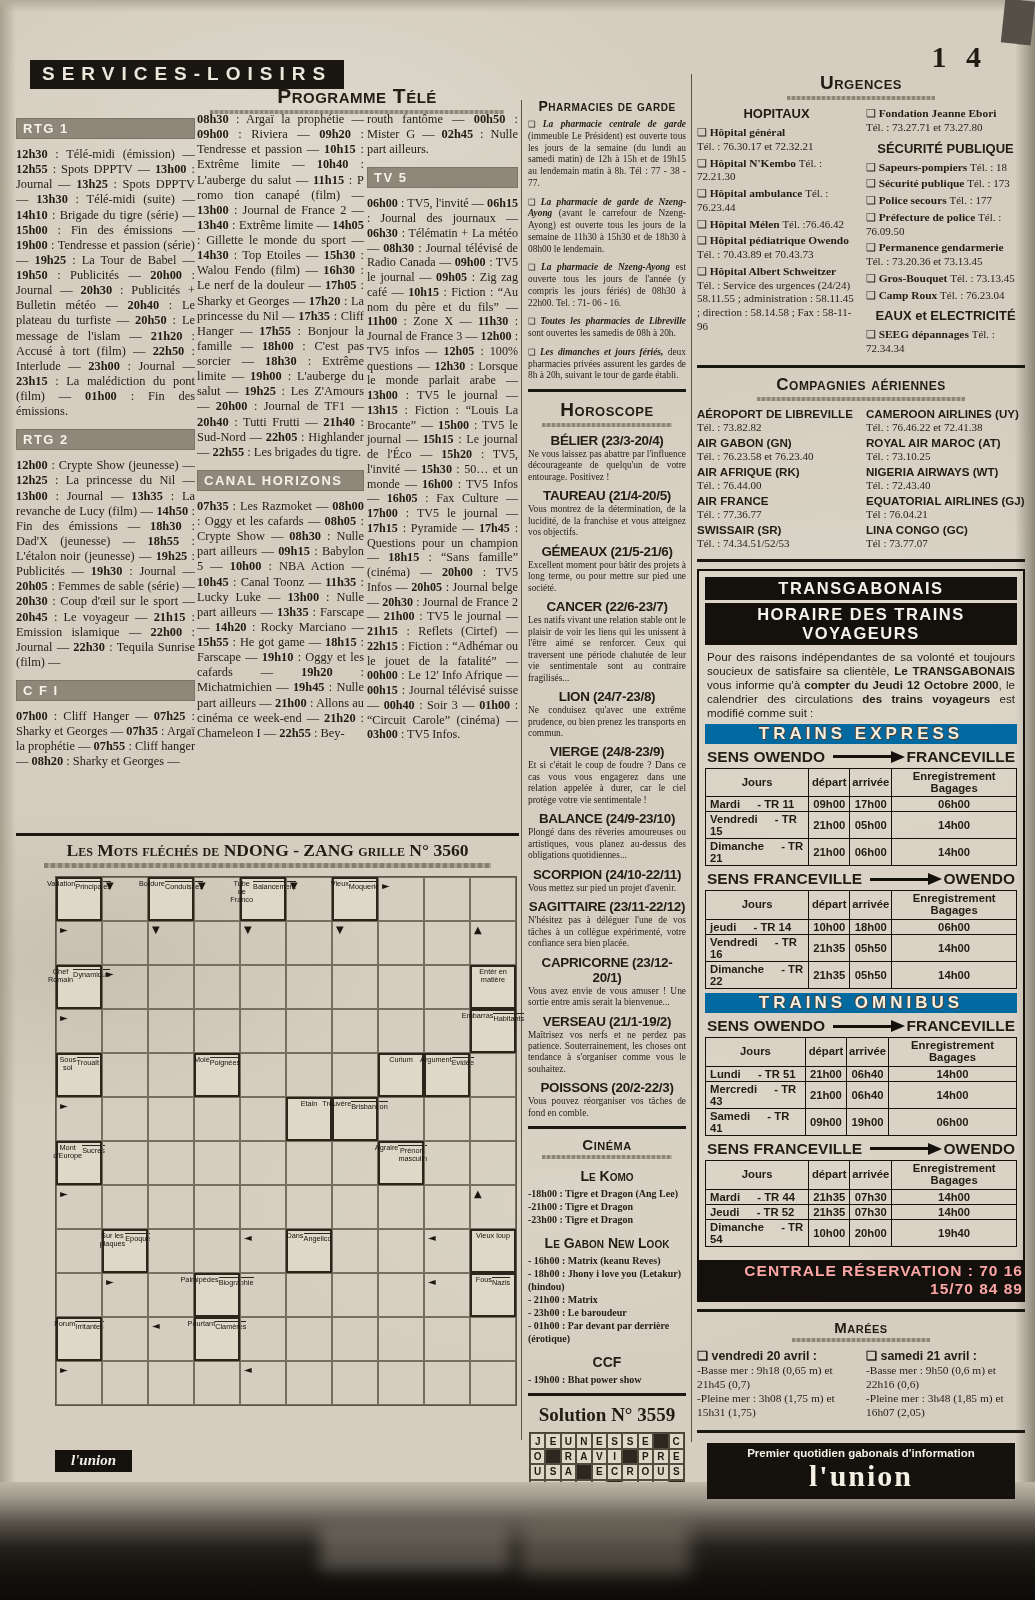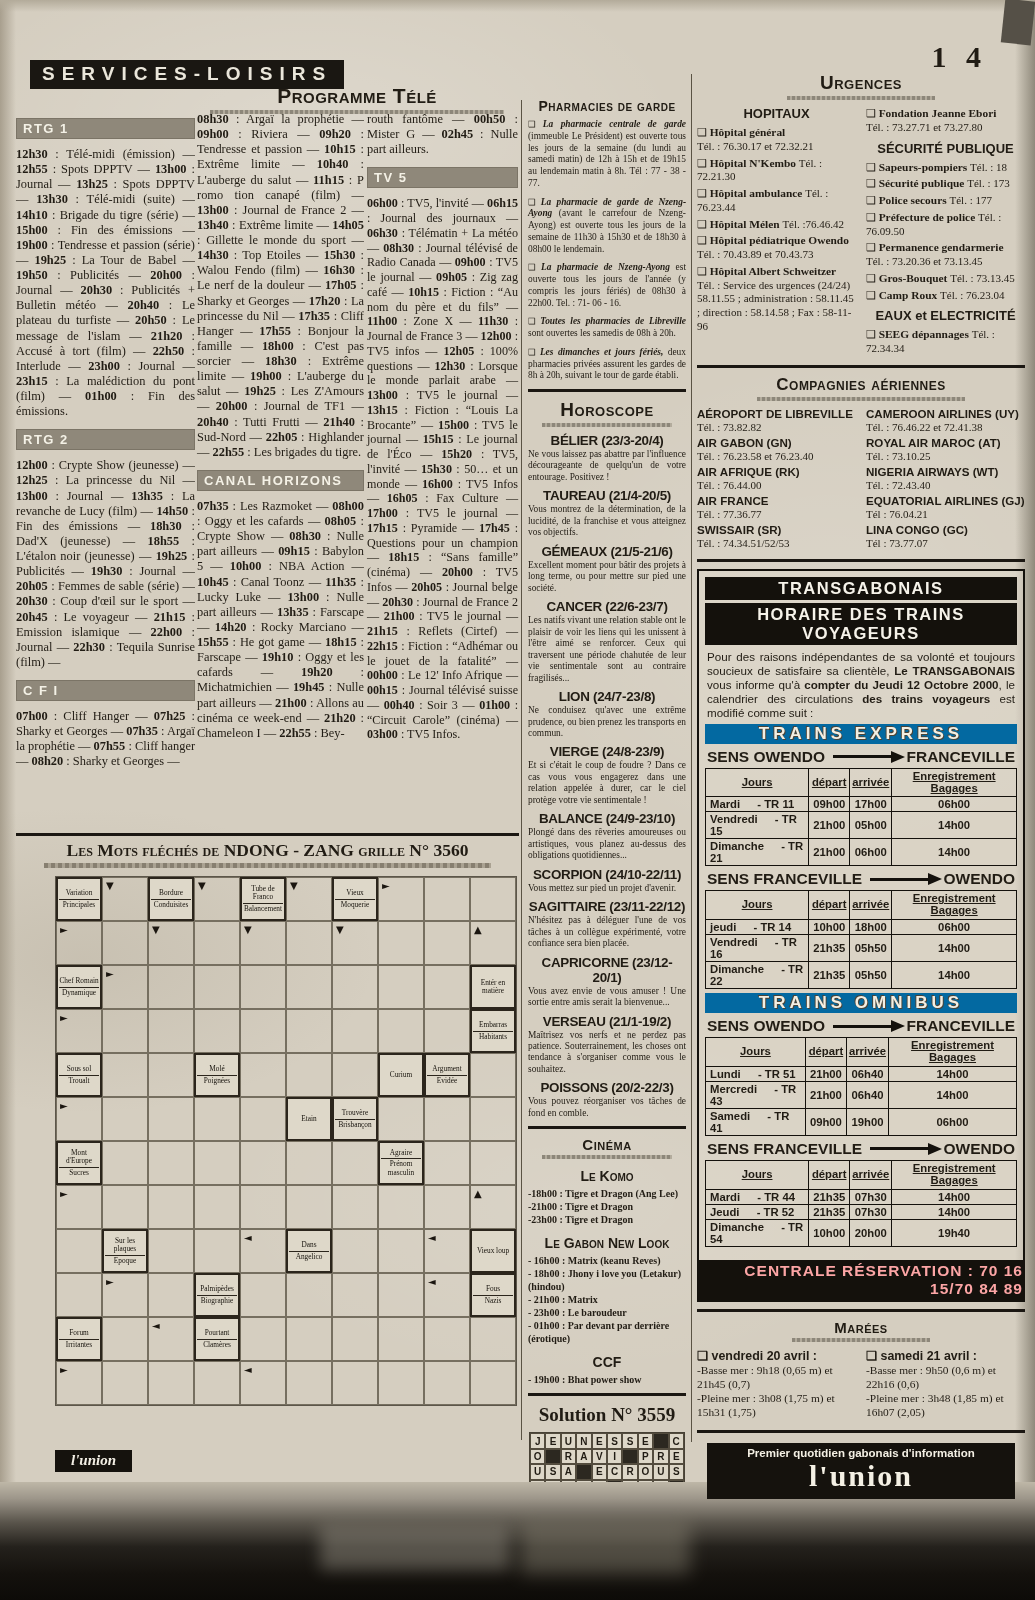--- a/index.html
+++ b/index.html
@@ -84,21 +84,21 @@
   #tg-intro{font-family:"Liberation Sans",sans-serif;font-size:11.6px;line-height:1.2;text-align:justify;margin:5px 2px 4px;}
   .trainbar{background:#0369a1;color:#f3efe3;font:bold 17px "Liberation Sans",sans-serif;text-align:center;
             letter-spacing:4px;text-shadow:1px 1px 0 #4a4438,-1px -1px 0 #4a4438;margin:4px 0 2px;}
   .sens{display:flex;align-items:center;font-family:"Liberation Sans",sans-serif;font-weight:bold;
         font-size:15.5px;margin:4px 2px 2px;}
   .sens .arrow{flex:1;height:0;border-top:3.5px solid #14110c;position:relative;margin:0 16px 0 8px;}
   .sens .arrow::after{content:'';position:absolute;right:-14px;top:-7.5px;
         border-left:14px solid #14110c;border-top:6px solid transparent;border-bottom:6px solid transparent;}
   table.trn{width:100%;border-collapse:collapse;font-family:"Liberation Sans",sans-serif;margin-bottom:4px;}
   table.trn th,table.trn td{border:1.6px solid #14110c;padding:1px 4px;font-size:11.3px;}
-  table.trn th{font-weight:bold;line-height:1.05;padding:2px 2px;text-decoration:underline;}
+  table.trn th{font-weight:bold;line-height:1.05;padding:2px 2px;}
   table.trn td{font-weight:bold;text-align:center;}
   table.trn td.j{text-align:left;display:flex_unused;}
   td.j span.tr{margin-left:14px;}
   #tg-resa{background:#14110c;color:#fca5a5;text-align:right;font:bold 15.5px "Liberation Sans",sans-serif;
            letter-spacing:1px;padding:2px 0;margin:13px -6px 0;}
   
   #mar-title .t{font-size:15px;}
   .mar-col .day{font-family:"Liberation Sans",sans-serif;font-weight:bold;font-size:12.4px;}
   .mar-col div.l{font-size:11.4px;line-height:1.25;}
   
@@ -114,22 +114,22 @@
   .mh-mt{margin-top:10px;}
   
   #crossword{left:16px;top:833px;width:503px;}
   #cw-toprule{height:3px;background:#1b1712;margin-bottom:4px;}
   #cw-title{font-variant:small-caps;font-family:"Liberation Serif",serif;font-weight:bold;
             font-size:17.5px;text-align:center;}
   #cw-stripe{height:5px;background:repeating-linear-gradient(90deg,#877f70 0 4px,#aaa292 4px 7px);margin:2px 28px 8px;}
   #cw-grid{display:grid;grid-template-columns:repeat(10,46px);grid-auto-rows:44px;width:460px;
            margin-left:39px;border:1px solid #5c564a;}
   .cw-cell{border:1px solid #766f60;box-sizing:border-box;position:relative;}
-  .cw-cell.clue{border:2px solid #2b251c;background:#ded8c9;display:flex;flex-direction:column;
-      justify-content:center;text-align:center;font-family:Liberation Serif, serif;
+  .cw-cell.clue{border:2px solid #2b251c;background:#ded8c9;display:flex;
+      justify-content:center;text-align:center;font-family:Liberation Sans, sans-serif;
       font-size:7.3px;line-height:1.12;padding:1px;color:#16120c;}
   .cw-bot{border-top:1px solid #2b251c;margin-top:1px;padding-top:1px;}
   .cw-arrow{position:absolute;left:3px;top:2px;font-size:10px;color:#1b1610;font-family:"DejaVu Sans",sans-serif;}
   
   #foot-brand{left:55px;top:1450px;background:#15120d;color:#f3efe5;
               font:bold italic 15px "Liberation Serif",serif;padding:2px 16px 3px;}
   #foot-date{right:58px;top:1452px;font-variant:small-caps;font-size:13px;}
   #foot-date b{font-size:14.5px;}
 </style>
 </head>

